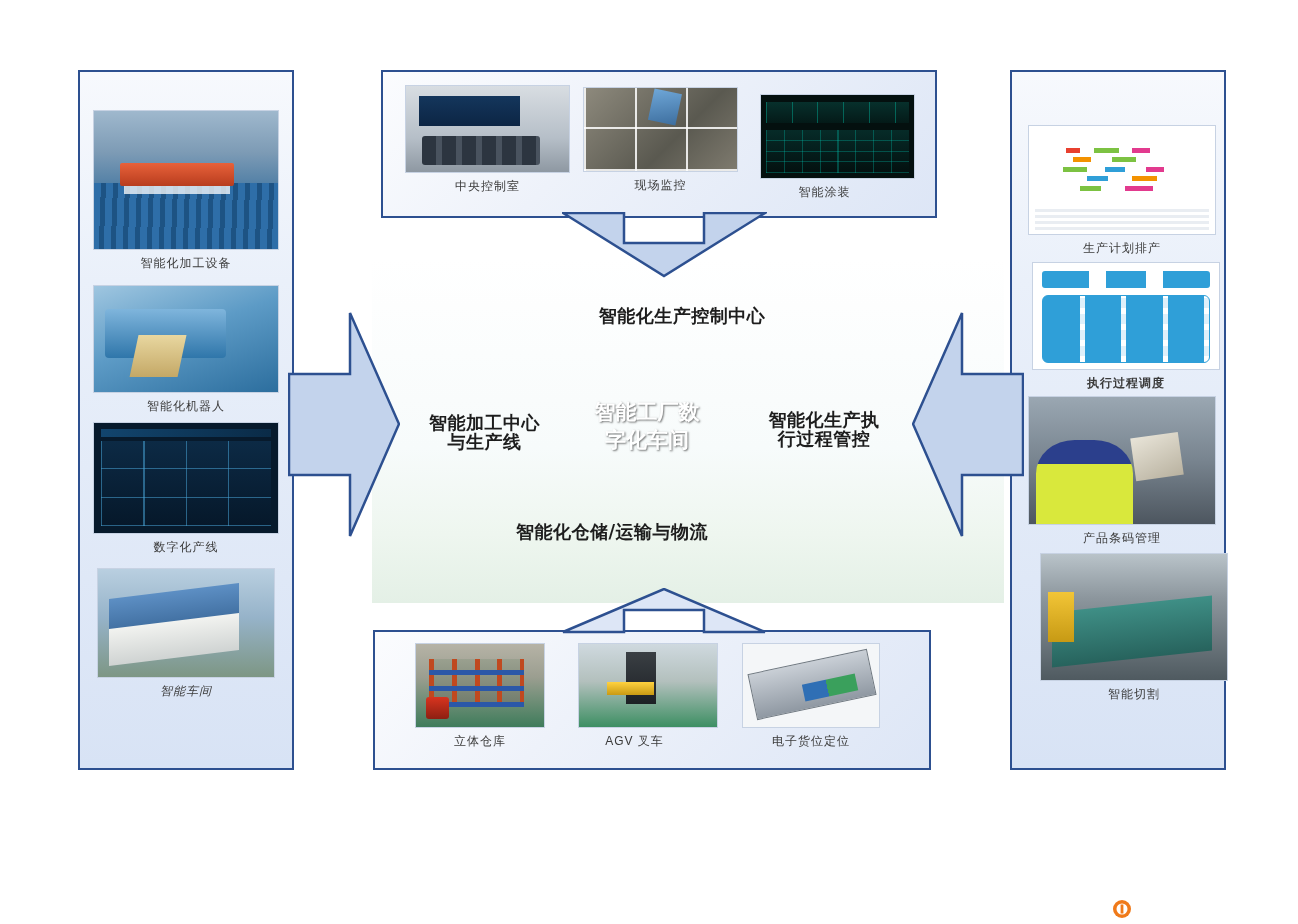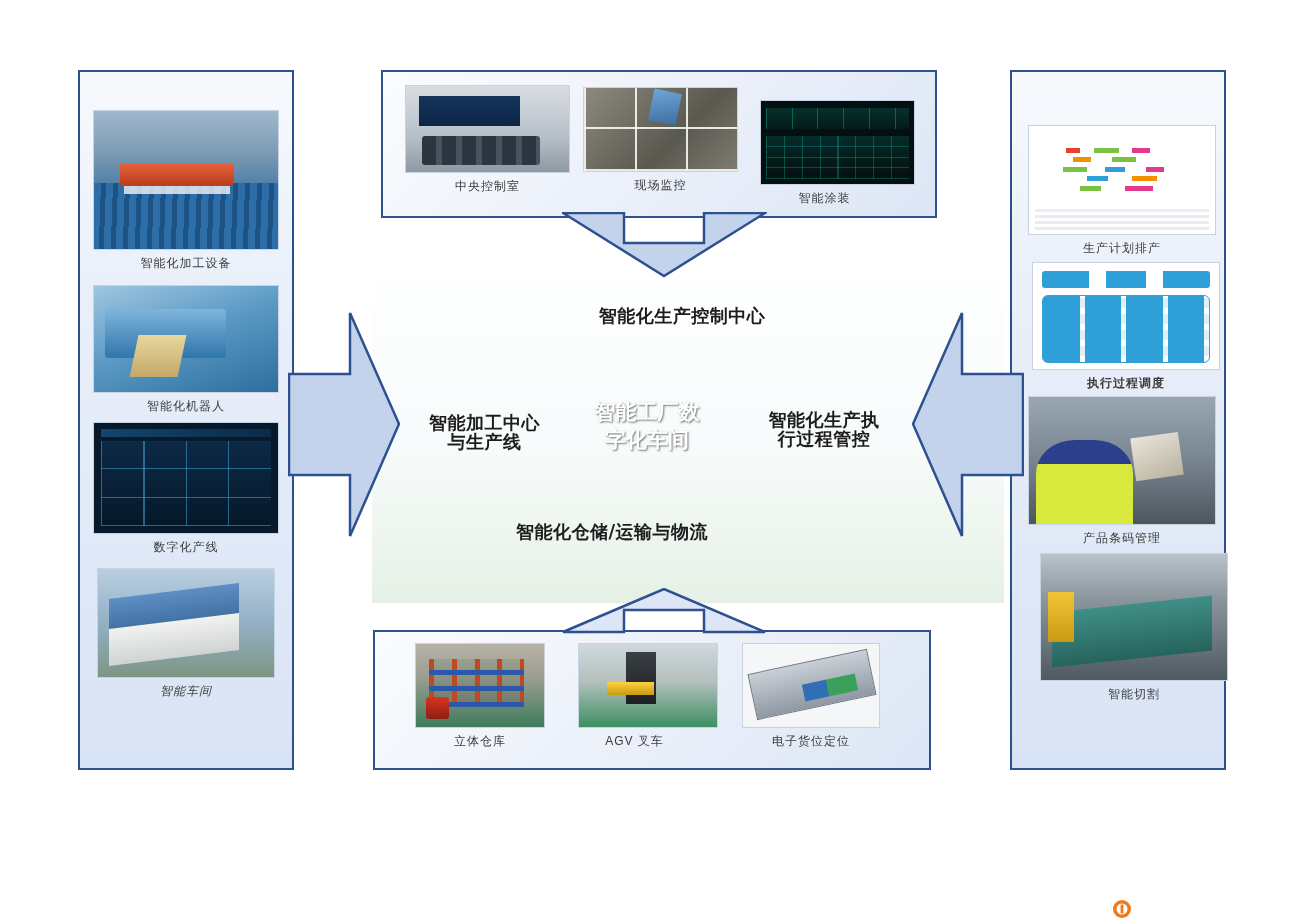--- a/index.html
+++ b/index.html
@@ -227,21 +227,21 @@
       <div class="ph art-ctrl"></div>
     </div>
     <div class="cap">中央控制室</div>
   </div>
   <div class="cell" style="left:583px;top:87px;width:155px;">
     <div class="thumb" style="width:155px;height:85px;">
       <div class="ph art-cctv"></div>
     </div>
     <div class="cap">现场监控</div>
   </div>
-  <div class="cell" style="left:760px;top:100px;width:129px;">
+  <div class="cell" style="left:760px;top:94px;width:129px;">
     <div class="thumb" style="width:155px;height:85px;">
       <div class="ph art-paint"></div>
     </div>
     <div class="cap">智能涂装</div>
   </div>
 
   <div class="panel" style="left:373px;top:630px;width:558px;height:140px;"></div>
   <div class="cell" style="left:415px;top:643px;width:130px;">
     <div class="thumb" style="width:130px;height:85px;">
       <div class="ph art-rack"></div>

